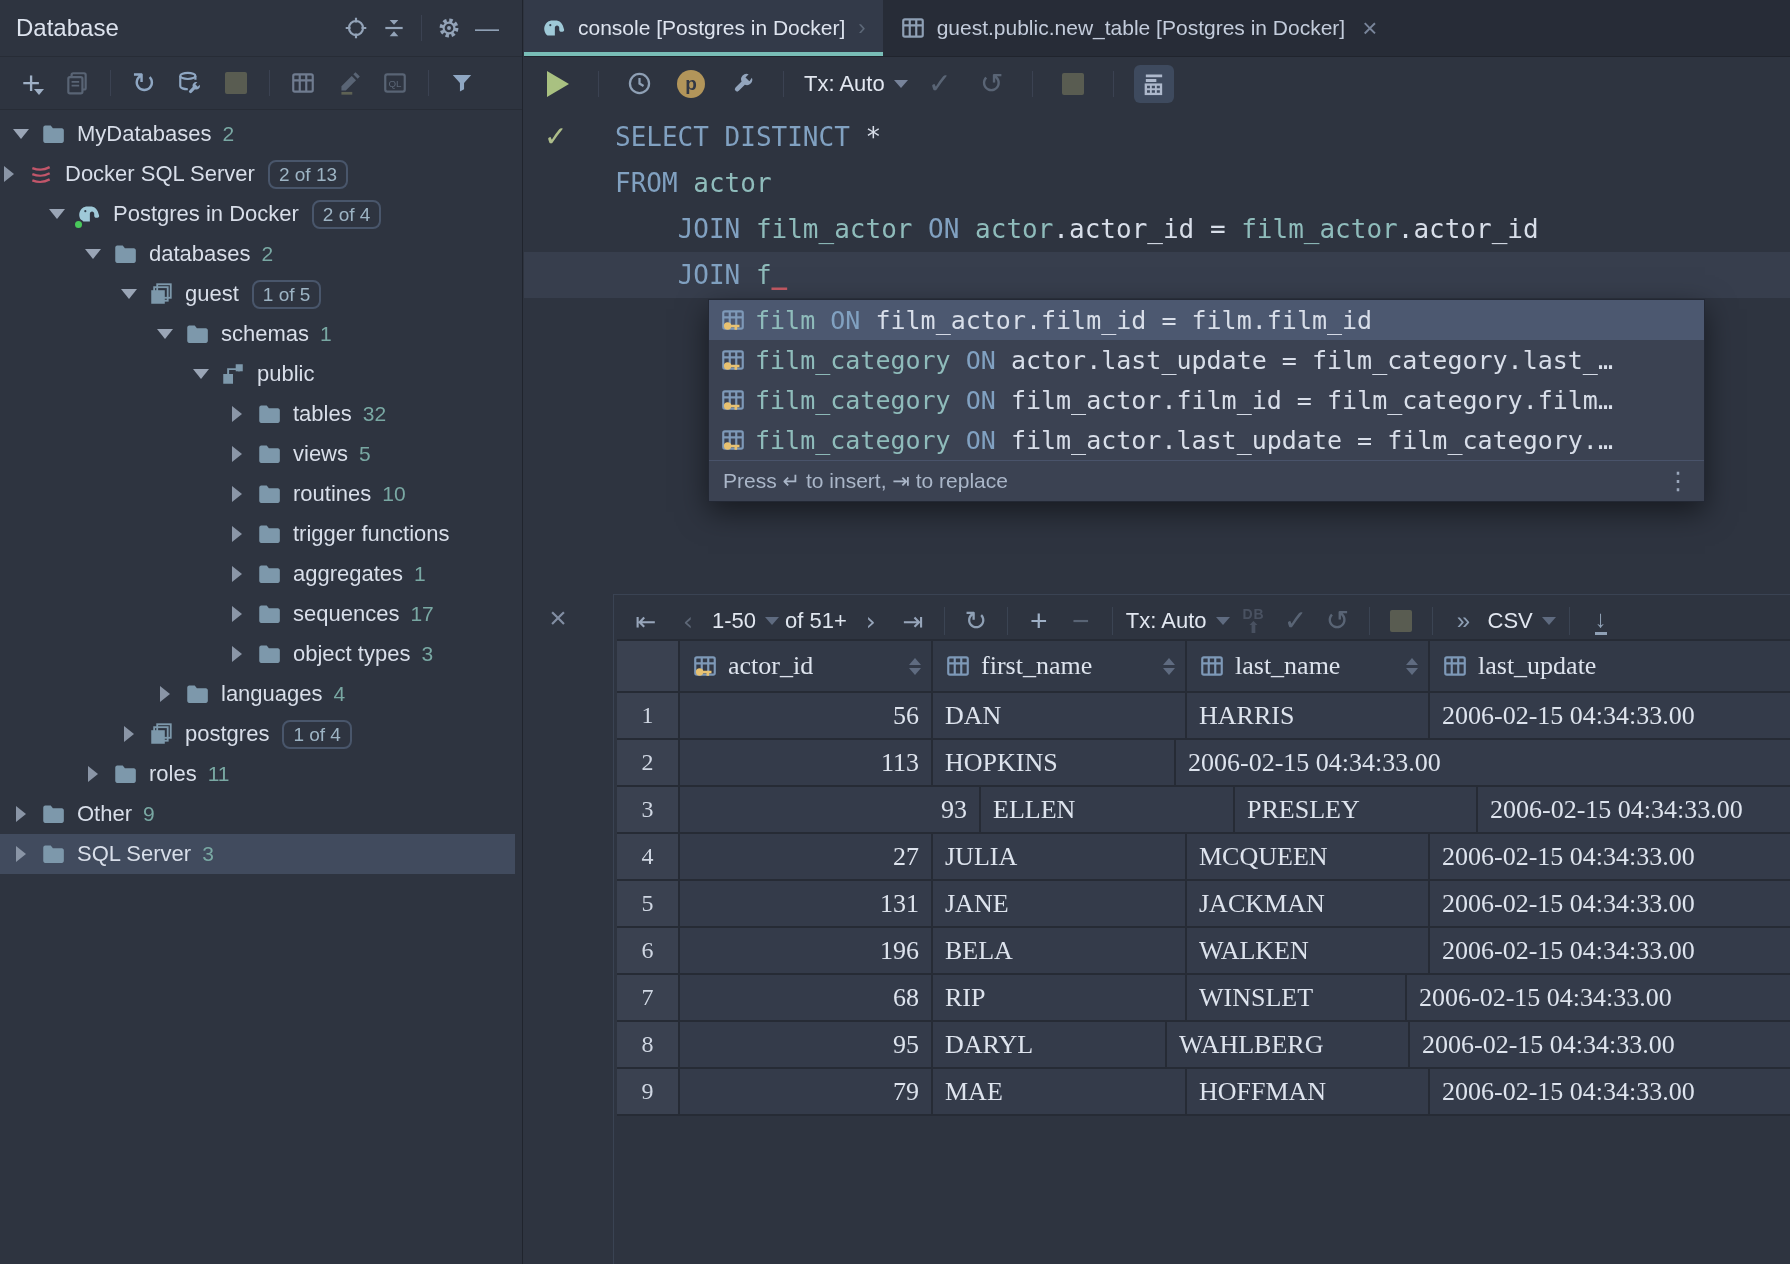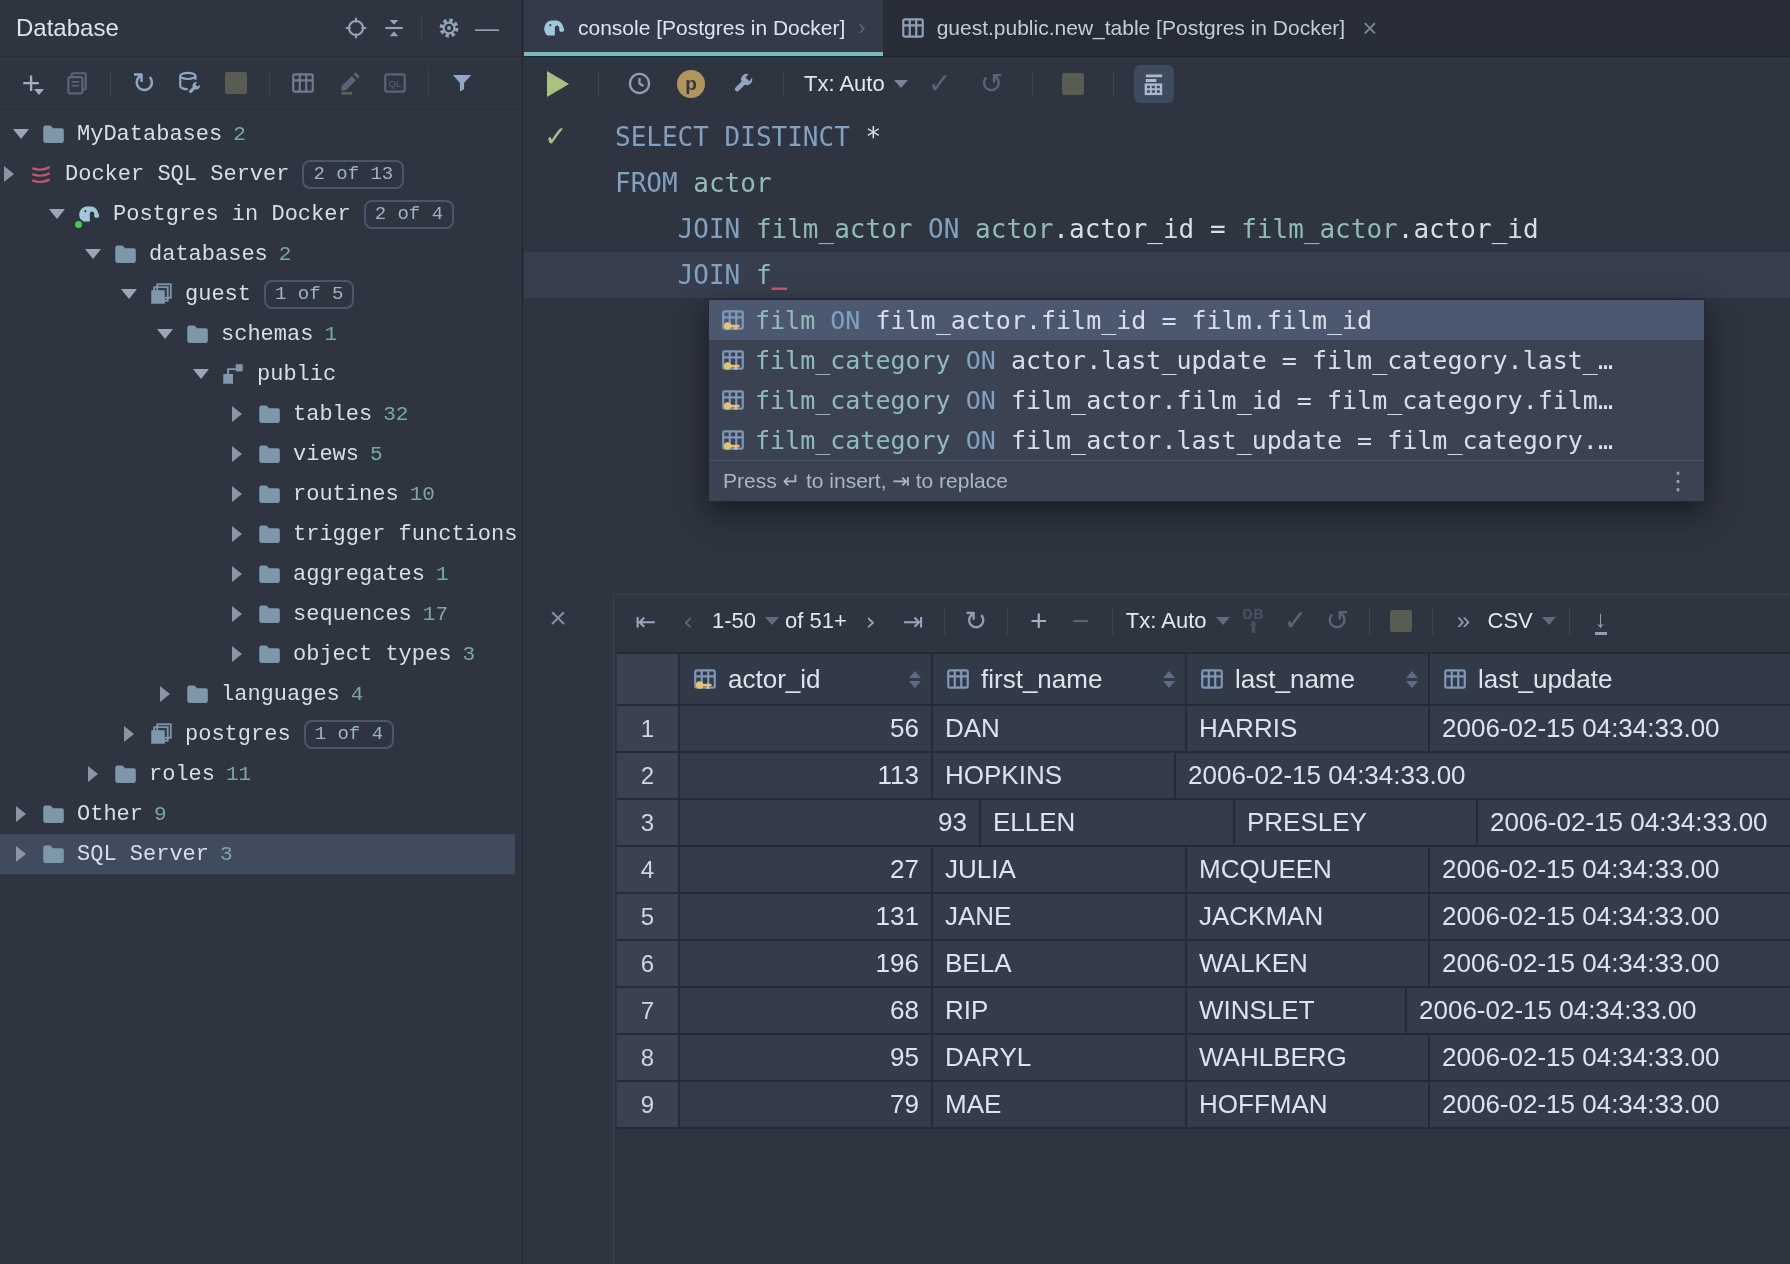--- a/index.html
+++ b/index.html
@@ -18,21 +18,21 @@
   .sb-title { font-size:24px; font-weight:500; color:#dde3ee; }
   .spacer { flex:1; }
   .hbtn { width:38px; height:38px; display:flex; align-items:center; justify-content:center;
           border-radius:6px; cursor:default; }
   .vsep { width:1px; height:26px; background:#3b4252; margin:0 8px; }
   .sb-toolbar { height:53px; display:flex; align-items:center; padding:0 10px; gap:4px;
                 border-bottom:1px solid #272c36; }
   .tbtn { width:42px; height:38px; display:flex; align-items:center; justify-content:center;
           border-radius:6px; position:relative; }
 
-  #tree { position:absolute; top:114px; left:0; right:7px;font-family:Liberation Mono, monospace; }
+  #tree { position:absolute; top:114px; left:0; right:7px; }
   .trow { height:40px; display:flex; align-items:center; font-size:22px; color:#d8dee9;
           white-space:nowrap; }
   .trow.selected { background:#414b5e; }
   .arr { width:18px; height:18px; display:inline-flex; align-items:center; justify-content:center;
          margin-right:10px; flex:none; }
   .arr.down i { width:0;height:0;border-left:8px solid transparent;border-right:8px solid transparent;
                 border-top:10px solid #9aa5b6; display:block; }
   .arr.right i { width:0;height:0;border-top:8px solid transparent;border-bottom:8px solid transparent;
                  border-left:10px solid #8a95a6; display:block; }
   .ticon { width:28px; height:26px; margin-right:9px; flex:none; position:relative; }
@@ -100,21 +100,21 @@
   .rbtn { min-width:36px; height:36px; display:flex; align-items:center; justify-content:center;
           border-radius:6px; padding:0 4px; }
   .rsep { width:1px; height:28px; background:#3b4453; margin:0 7px; }
   .navg { font-size:25px; color:#97a5ba; font-family:"DejaVu Sans",sans-serif; }
   .dbup { display:flex; flex-direction:column; align-items:center; line-height:1; color:#6b7689; }
   .dbup b { font-size:14px; font-weight:bold; letter-spacing:1px; }
   .dbup i { font-style:normal; font-size:16px; margin-top:-1px; }
   .export-ic { color:#8fa0b5; font-size:24px; border-bottom:3px solid #8fa0b5; line-height:1;
                padding-bottom:1px; }
 
-  #res-table { position:absolute; top:57px; left:3px; right:0; font-family:Liberation Sans, sans-serif;
+  #res-table { position:absolute; top:44px; left:3px; right:0; font-family:Liberation Serif, serif;
                font-size:26px; }
   .hrow, .brow { display:flex; }
   .hcell { height:54px; background:#323947; border-right:2px solid #262b35;
            border-bottom:2px solid #262b35; border-top:2px solid #262b35;
            display:flex; align-items:center; gap:8px; padding:0 10px; color:#dde3ed; }
   .hcell .cicon { width:30px; height:26px; flex:none; }
   .hcell .cicon svg { width:26px; height:26px; }
   .sort { display:flex; flex-direction:column; gap:3px; margin-left:auto; }
   .sort i { display:block; width:0; height:0; border-left:6px solid transparent;
             border-right:6px solid transparent; }
@@ -729,21 +729,21 @@
           <div class="brow">
             <div class="ncell" style="width:63px;flex:none;">7</div>
             <div class="dcell num" style="width:253px;flex:none;">68</div>
             <div class="dcell" style="width:254px;flex:none;">RIP</div>
             <div class="dcell" style="width:220px;flex:none;">WINSLET</div>
             <div class="dcell" style="width:640px;flex:none;">2006-02-15 04:34:33.00</div>
           </div>
           <div class="brow">
             <div class="ncell" style="width:63px;flex:none;">8</div>
             <div class="dcell num" style="width:253px;flex:none;">95</div>
-            <div class="dcell" style="width:254px;flex:none;">DARYL</div>
+            <div class="dcell" style="width:234px;flex:none;">DARYL</div>
             <div class="dcell" style="width:243px;flex:none;">WAHLBERG</div>
             <div class="dcell" style="width:640px;flex:none;">2006-02-15 04:34:33.00</div>
           </div>
           <div class="brow">
             <div class="ncell" style="width:63px;flex:none;">9</div>
             <div class="dcell num" style="width:253px;flex:none;">79</div>
             <div class="dcell" style="width:254px;flex:none;">MAE</div>
             <div class="dcell" style="width:243px;flex:none;">HOFFMAN</div>
             <div class="dcell" style="width:640px;flex:none;">2006-02-15 04:34:33.00</div>
           </div>

